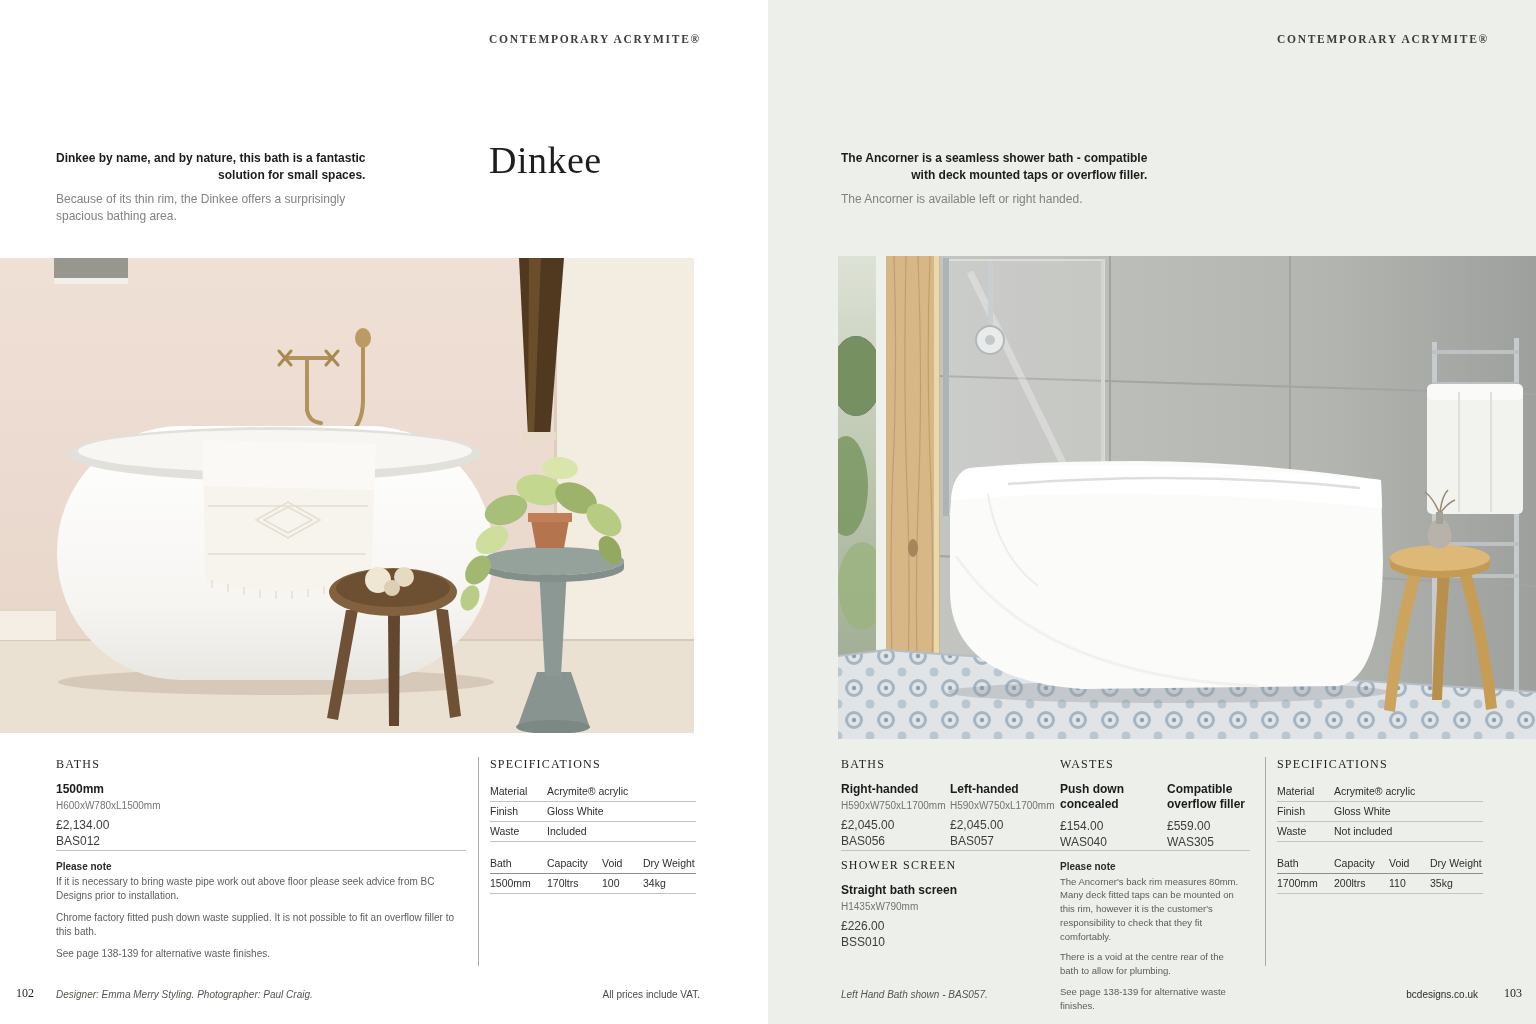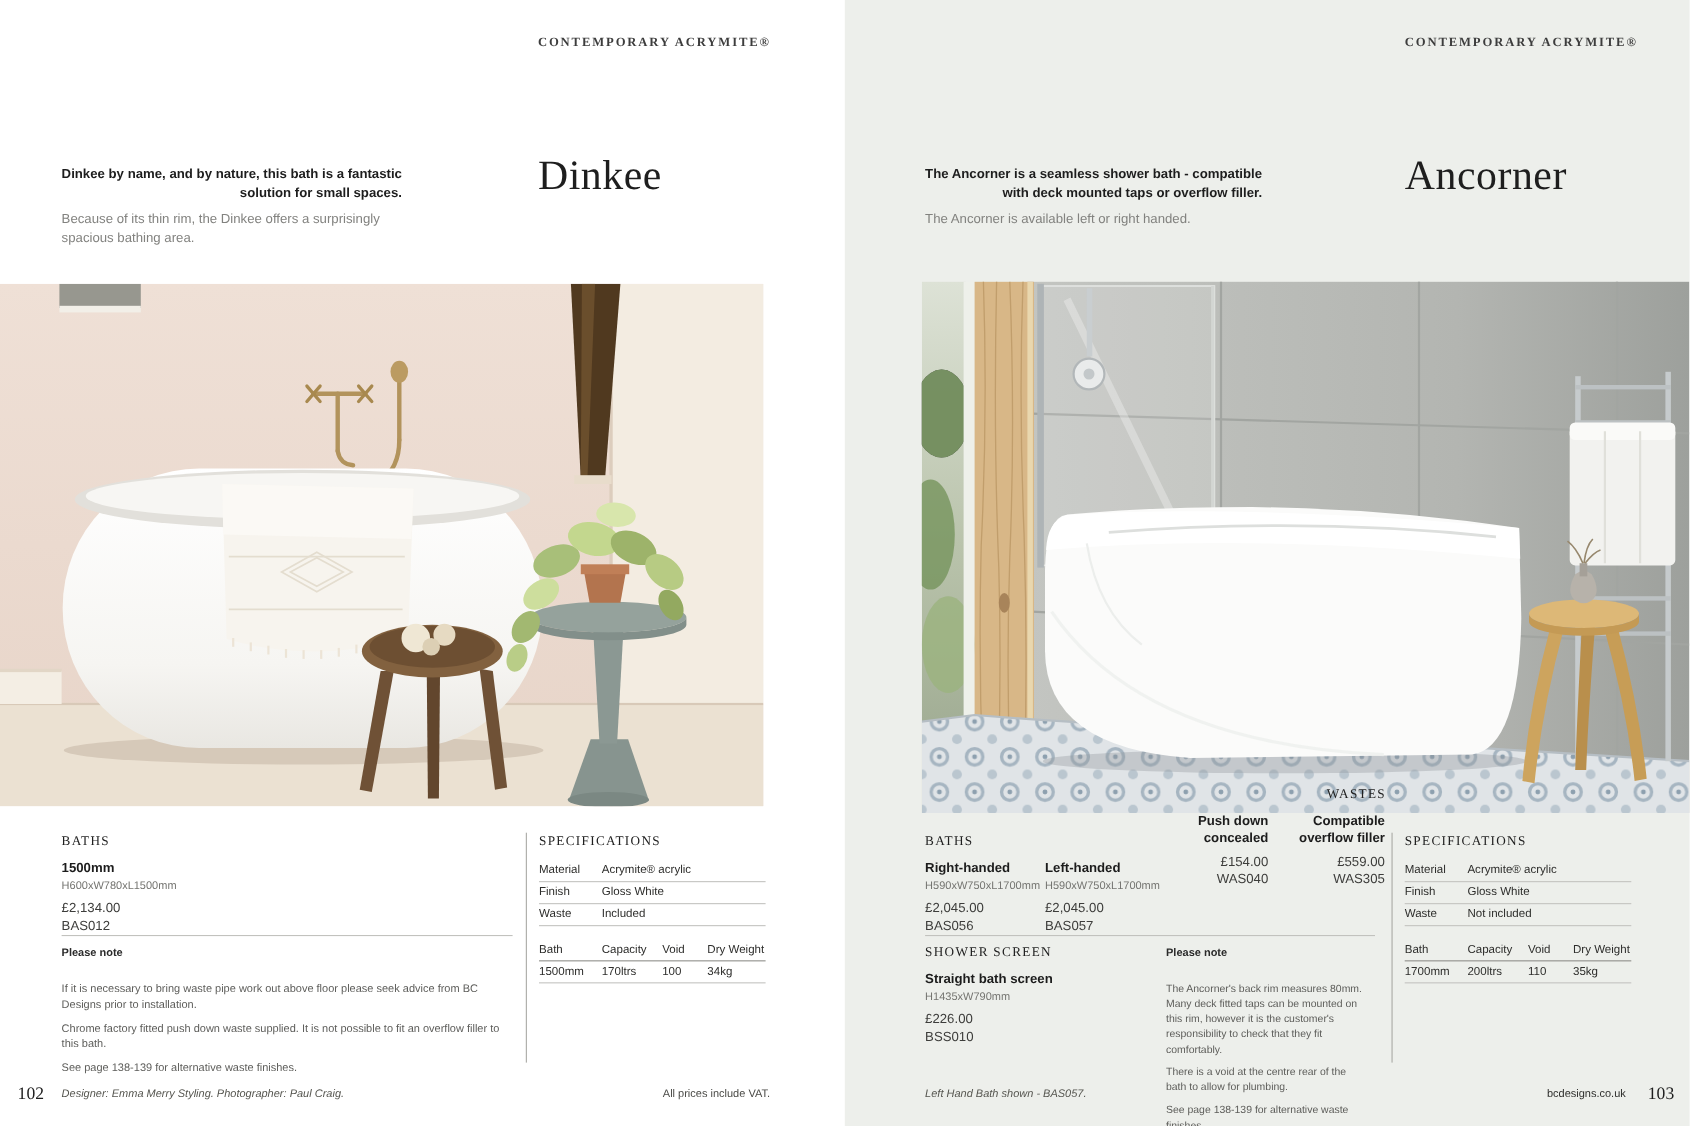--- a/index.html
+++ b/index.html
@@ -35,37 +35,37 @@
     letter-spacing:1.2px;font-weight:500;color:#1f1f1f;white-space:nowrap;}
   .block{position:absolute;}
   .item-name{font-size:12px;font-weight:700;color:#1c1c1c;line-height:1.25;}
   .item-dims{font-size:10px;color:#747470;margin-top:3px;white-space:nowrap;}
   .item-price{font-size:12px;color:#3d3d3b;margin-top:7px;white-space:nowrap;}
   .item-code{font-size:12px;color:#3d3d3b;margin-top:2px;white-space:nowrap;}
 
   .rule-h{position:absolute;height:1px;background:#c2c2be;}
   .divider-v{position:absolute;width:1px;background:#a9a9a5;top:757px;height:209px;}
 
-  .note .note-heading{font-size:10px;font-weight:700;color:#2b2b2b;margin:0 0 18px 0;}
+  .note .note-heading{font-size:10px;font-weight:700;color:#2b2b2b;margin:0 0 0 0;}
   .note p{font-size:10px;color:#5d5d5a;line-height:1.45;margin:0 0 7px 0;}
   .note-right p{font-size:9.5px;}
 
   .kv-row{display:grid;grid-template-columns:57px 1fr;font-size:10.5px;color:#2e2e2c;
     padding:3px 0 4px 0;border-bottom:1px solid #c4c4c0;}
   .spec-table-head{display:grid;grid-template-columns:57px 55px 41px auto;font-size:10.5px;
     color:#2e2e2c;padding:3px 0 4px 0;border-bottom:1px solid #8f8f8b;margin-top:12px;}
   .spec-table-row{display:grid;grid-template-columns:57px 55px 41px auto;font-size:10.5px;
     color:#2e2e2c;padding:3px 0 4px 0;border-bottom:1px solid #c4c4c0;}
 
   .two-col{display:grid;}
   .baths-grid{grid-template-columns:109px 100px;}
   .wastes-grid{grid-template-columns:107px 92px;}
 
   .footer-pagenum{position:absolute;top:986px;font-family:"Liberation Serif",serif;
-    font-size:16px;color:#1e1e1e;}
+    font-size:12px;color:#1e1e1e;}
   .footer-credit{position:absolute;top:989px;font-size:10px;font-style:italic;color:#55554f;white-space:nowrap;}
   .footer-vat{position:absolute;top:989px;font-size:10px;color:#4a4a46;white-space:nowrap;}
   .footer-site{position:absolute;top:989px;font-size:10px;color:#2e2e2c;white-space:nowrap;}
 </style>
 </head>
 <body>
 
 <div class="spread">
 
   <div class="page page-left">
@@ -236,21 +236,20 @@
     <div class="intro">
       <div class="intro-bold">
         <div>The Ancorner is a seamless shower bath - compatible</div>
         <div>with deck mounted taps or overflow filler.</div>
       </div>
       <div class="intro-light">
         <div>The Ancorner is available left or right handed.</div>
       </div>
     </div>
 
-    <h1 class="product-title">Ancorner</h1>
 
     <div class="photo photo-right">
       <svg viewBox="0 0 698 483" width="698" height="483">
         <defs>
           <linearGradient id="rwall" x1="0" y1="0" x2="1" y2="0">
             <stop offset="0" stop-color="#c3c5c1"></stop>
               <stop offset="0.65" stop-color="#b3b5b1"></stop>
               <stop offset="1" stop-color="#9da09c"></stop>
           </linearGradient>
           <linearGradient id="rwin" x1="0" y1="0" x2="0" y2="1">
@@ -347,21 +346,21 @@
         </div>
         <div>
           <div class="item-name">Left-handed</div>
           <div class="item-dims">H590xW750xL1700mm</div>
           <div class="item-price">£2,045.00</div>
           <div class="item-code">BAS057</div>
         </div>
       </div>
     </div>
 
-    <div class="block" style="left:292px;top:714px;width:200px;text-align:right;">
+    <div class="block" style="left:292px;top:757px;width:200px;">
       <h2 class="sec-heading">WASTES</h2>
       <div class="two-col wastes-grid">
         <div style="padding-right:14px;">
           <div class="item-name">Push down concealed</div>
           <div class="item-price">£154.00</div>
           <div class="item-code">WAS040</div>
         </div>
         <div>
           <div class="item-name">Compatible overflow filler</div>
           <div class="item-price">£559.00</div>

